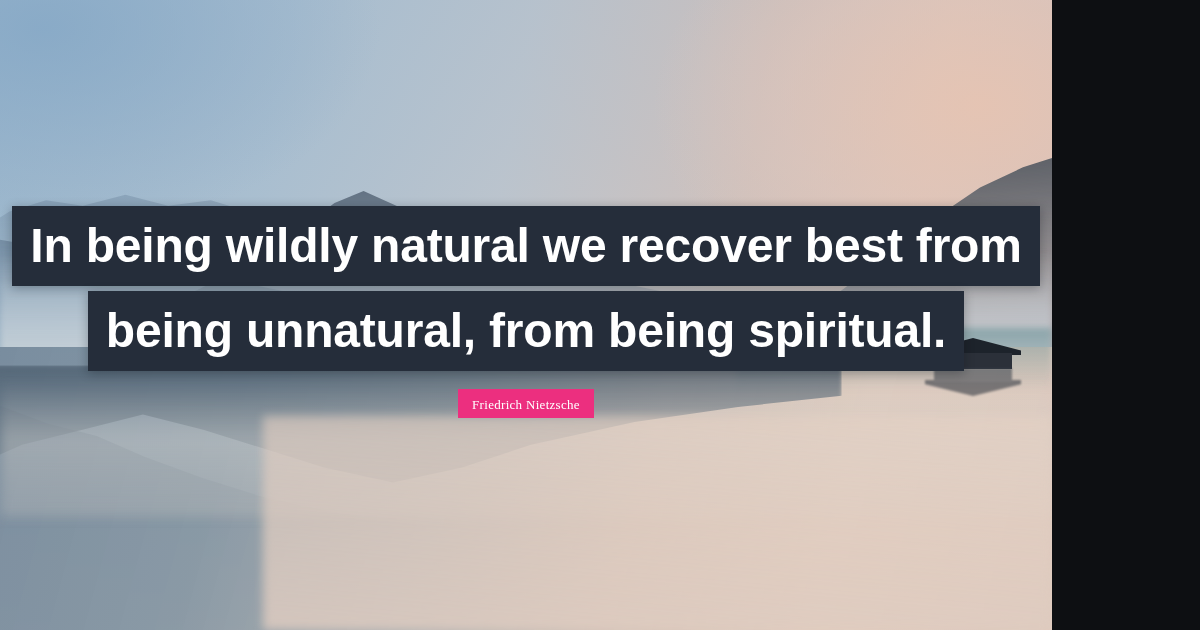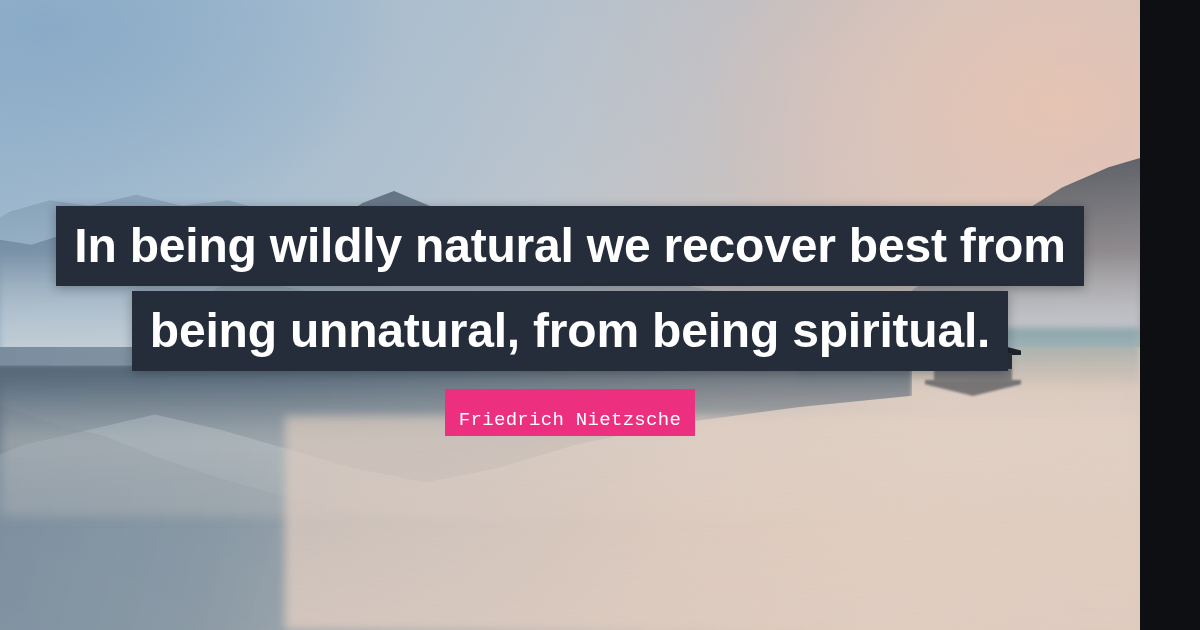--- a/index.html
+++ b/index.html
@@ -3,21 +3,21 @@
 <meta charset="utf-8">
 <title>QuotesLyfe Quote Card</title>
 <style>
   html, body {
     margin: 0;
     padding: 0;
     background: #0d0f12;
   }
   .card {
     position: relative;
-    width: 1140px;
+    width: 1052px;
     height: 630px;
     overflow: hidden;
     font-family: "Liberation Sans", sans-serif;
     background: #a3a3a3;
   }
 
   
   .scene { position: absolute; inset: 0; }
 
   
@@ -206,25 +206,25 @@
 
   .author-wrap {
     position: absolute;
     left: 0; right: 0; top: 389px;
     text-align: center;
   }
   .author-badge {
     display: inline-block;
     background: #ec2f7f;
     color: #ffffff;
-    font-family: Liberation Mono, monospace;
-    font-size: 19px;
+    font-family: Liberation Serif, serif;
+    font-size: 13px;
     font-weight: 400;
     letter-spacing: 0.3px;
-    padding: 20px 14px 5px 14px;
+    padding: 8px 14px 5px 14px;
     white-space: nowrap;
   }
 
   
   .brand {
     position: absolute;
     left: 0; right: 0; bottom: 42px;
     display: flex;
     align-items: center;
     justify-content: center;

